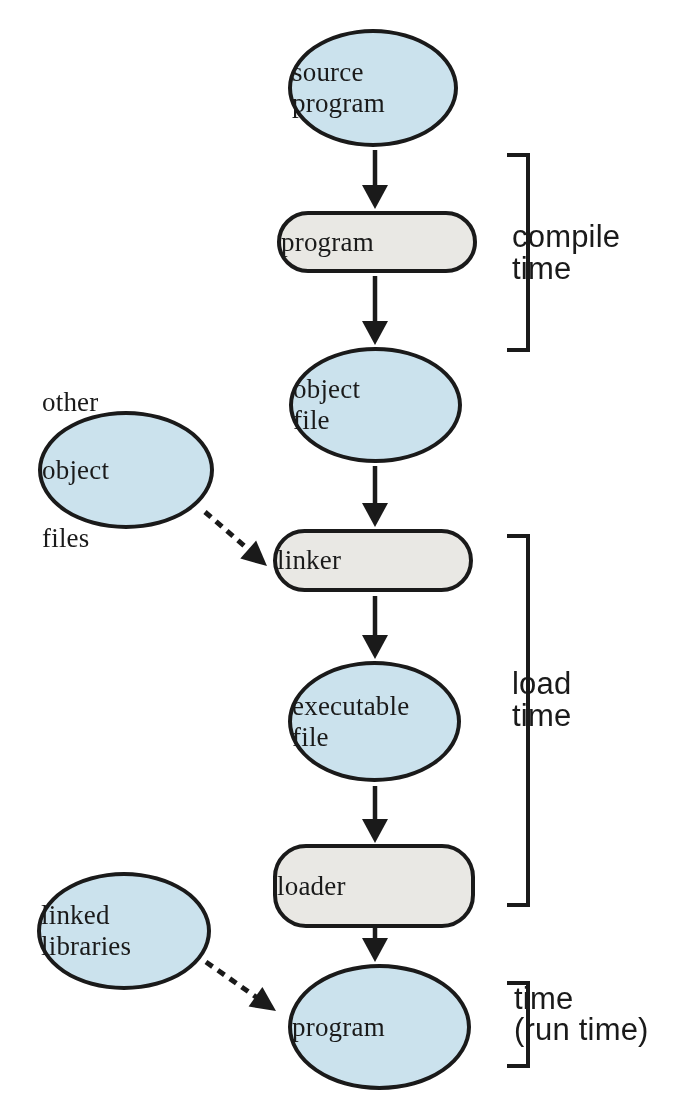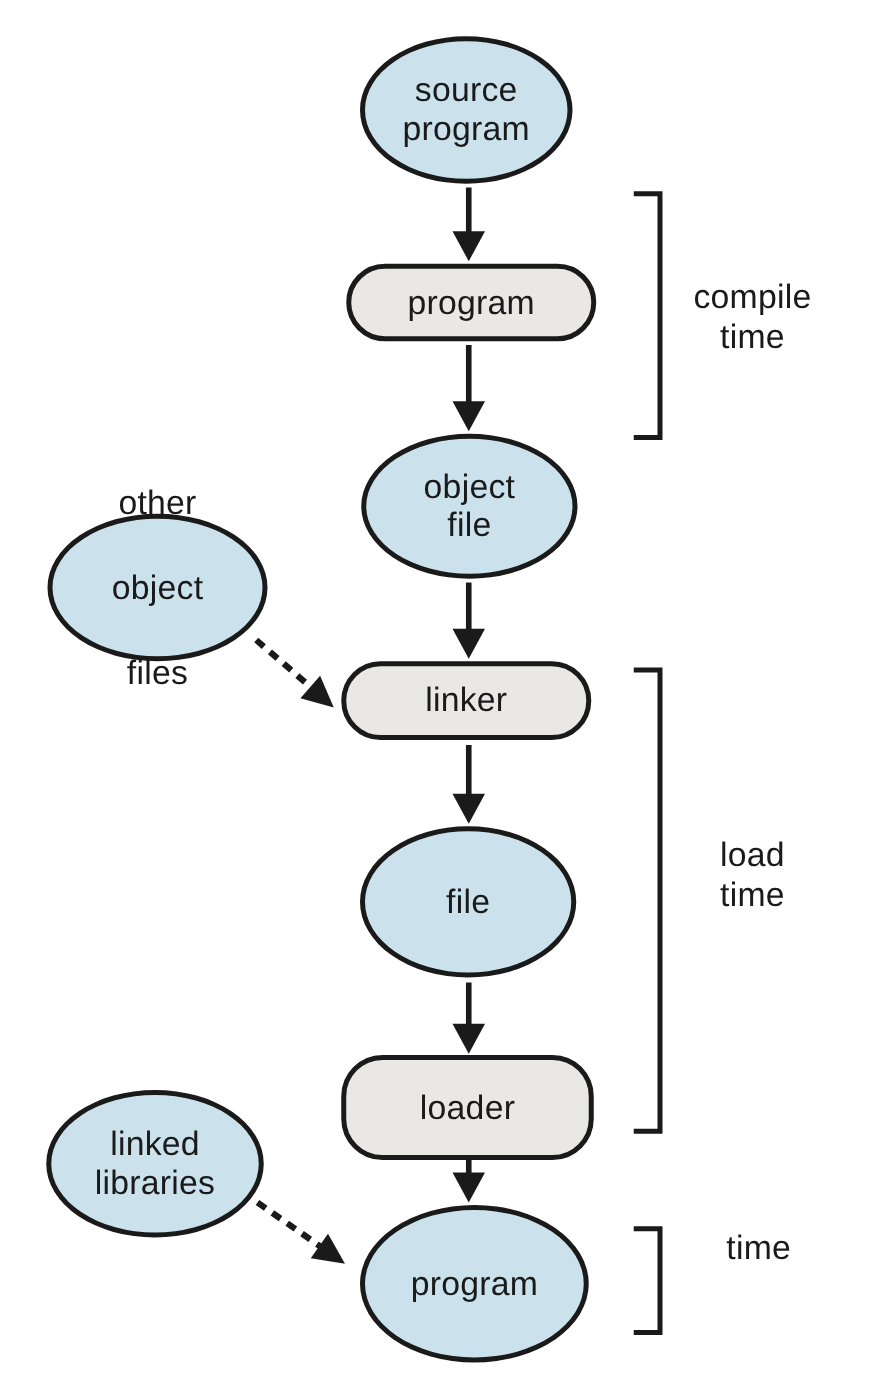--- a/index.html
+++ b/index.html
@@ -1,29 +1,29 @@
 <!DOCTYPE html>
 <html style="--stroke: #1a1a1a; --data-fill: #cbe2ed; --process-fill: #e9e8e4; --background: #ffffff;"><head>
 <meta charset="utf-8">
 <style>
   html,body{margin:0;padding:0;background:#ffffff;}
   body{font-family:"Liberation Sans",sans-serif;color:var(--stroke,#1a1a1a);}
   .canvas{position:relative;width:700px;height:1116px;background:#ffffff;overflow:hidden;}
   .overlay{position:absolute;left:0;top:0;width:700px;height:1116px;}
   .node{
     position:absolute;box-sizing:border-box;
-    display:flex;flex-direction:column;align-items:center;justify-content:center;
+    display:flex;flex-direction:column;align-items:flex-start;justify-content:center;
     border:4px solid var(--stroke,#1a1a1a);
-    font-size:27px;line-height:31px;text-align:center;letter-spacing:0.2px;
+    font-size:27px;line-height:31px;text-align:center;letter-spacing:0.2px;font-family:Liberation Serif, serif;
   }
   .ellipse{border-radius:50%;background:var(--data-fill,#cbe2ed);}
   .process{border-radius:33px;background:var(--process-fill,#e9e8e4);}
   .phase-label{
-    position:absolute;text-align:center;
-    font-size:27px;line-height:32px;letter-spacing:0.2px;
+    position:absolute;
+    font-size:31px;line-height:32px;letter-spacing:0.2px;
   }
   .shaft{stroke:var(--stroke,#1a1a1a);stroke-width:4.5;fill:none;}
   .dashed{stroke-width:5;stroke-dasharray:8 6.5;}
   .head{fill:var(--stroke,#1a1a1a);stroke:none;}
   .bracket{fill:none;stroke:var(--stroke,#1a1a1a);stroke-width:4;}
 </style>
 </head>
 <body>
 
 <div class="canvas">
@@ -87,20 +87,21 @@
     <span>other</span>
     <span>object</span>
     <span>files</span>
   </div>
 
   <div class="node process" style="left:273px;top:529px;width:200px;height:63px;">
     <span>linker</span>
   </div>
 
   <div class="node ellipse" style="left:288px;top:661px;width:173px;height:121px;">
+    <span>executable</span>
     <span>file</span>
   </div>
 
   <div class="node process" style="left:273px;top:844px;width:202px;height:84px;">
     <span>loader</span>
   </div>
 
   <div class="node ellipse" style="left:37px;top:872px;width:174px;height:118px;">
     <span>linked</span>
     <span>libraries</span>
@@ -115,15 +116,16 @@
     <div>time</div>
   </div>
 
   <div class="phase-label" style="left:512px;top:668px;width:180px;">
     <div>load</div>
     <div>time</div>
   </div>
 
   <div class="phase-label" style="left:514px;top:983px;width:186px;line-height:31px;">
     <div>time</div>
+    <div>(run time)</div>
   </div>
 
 </div>
 
 </body></html>

